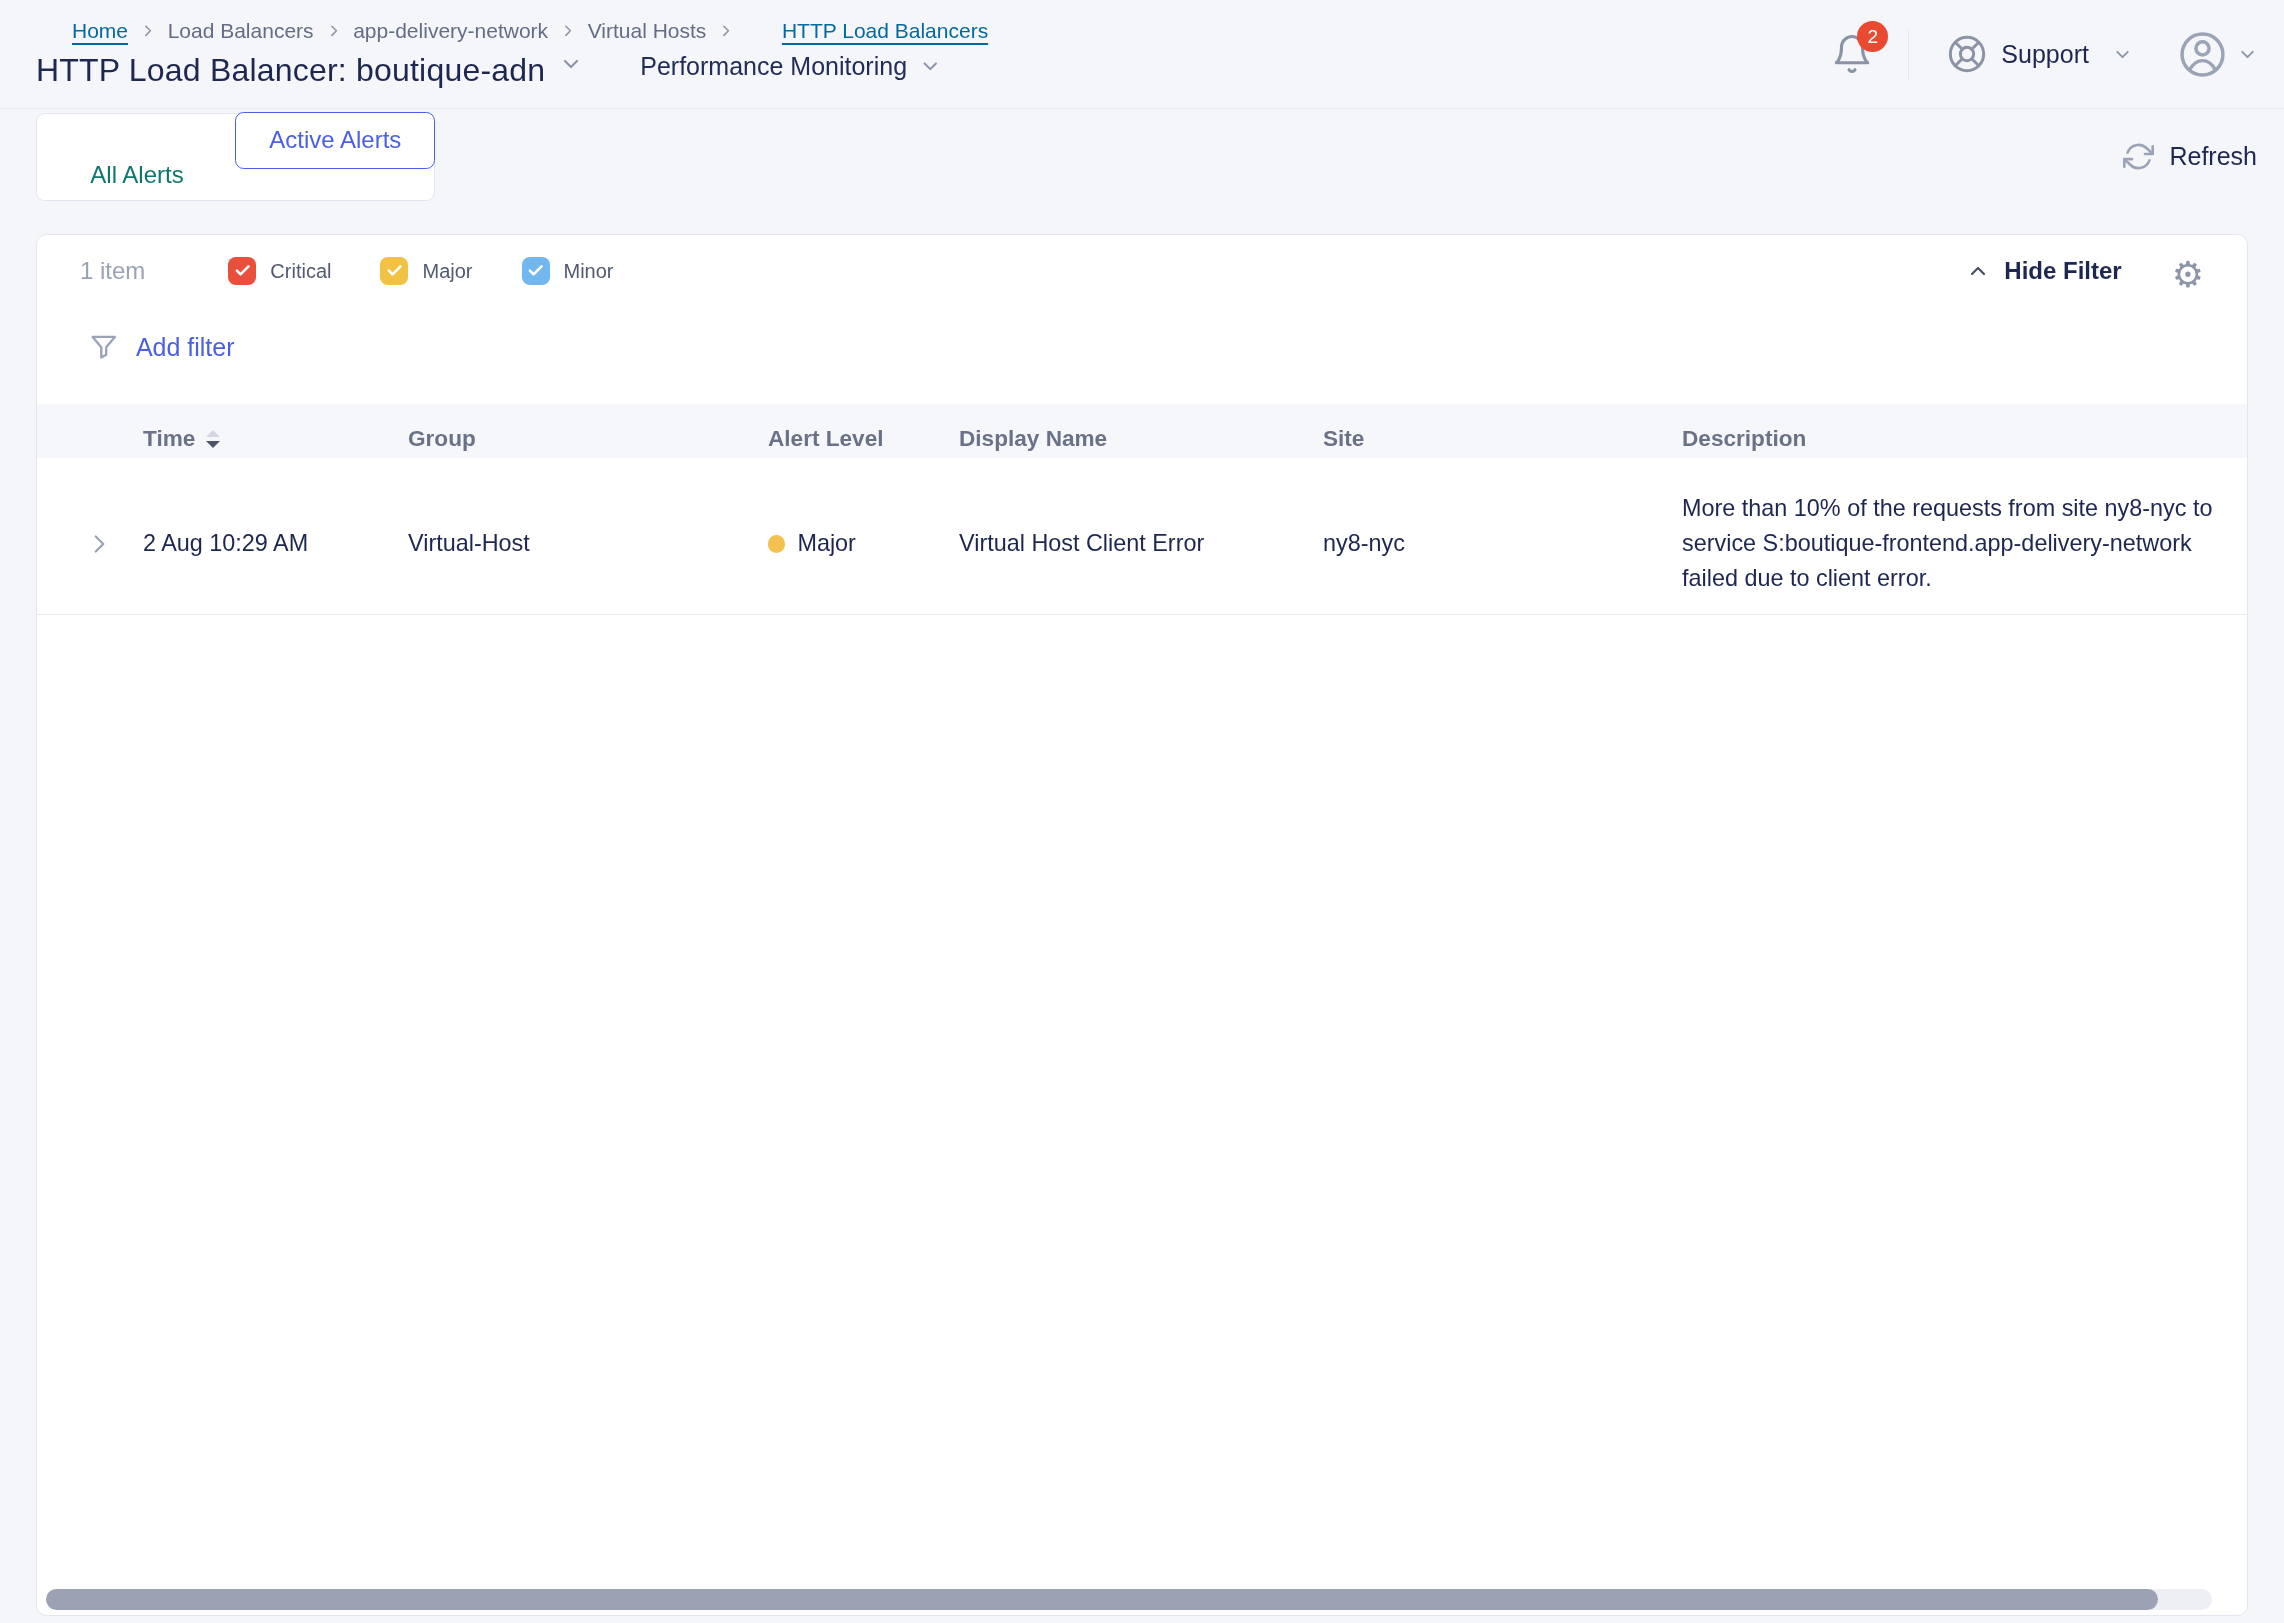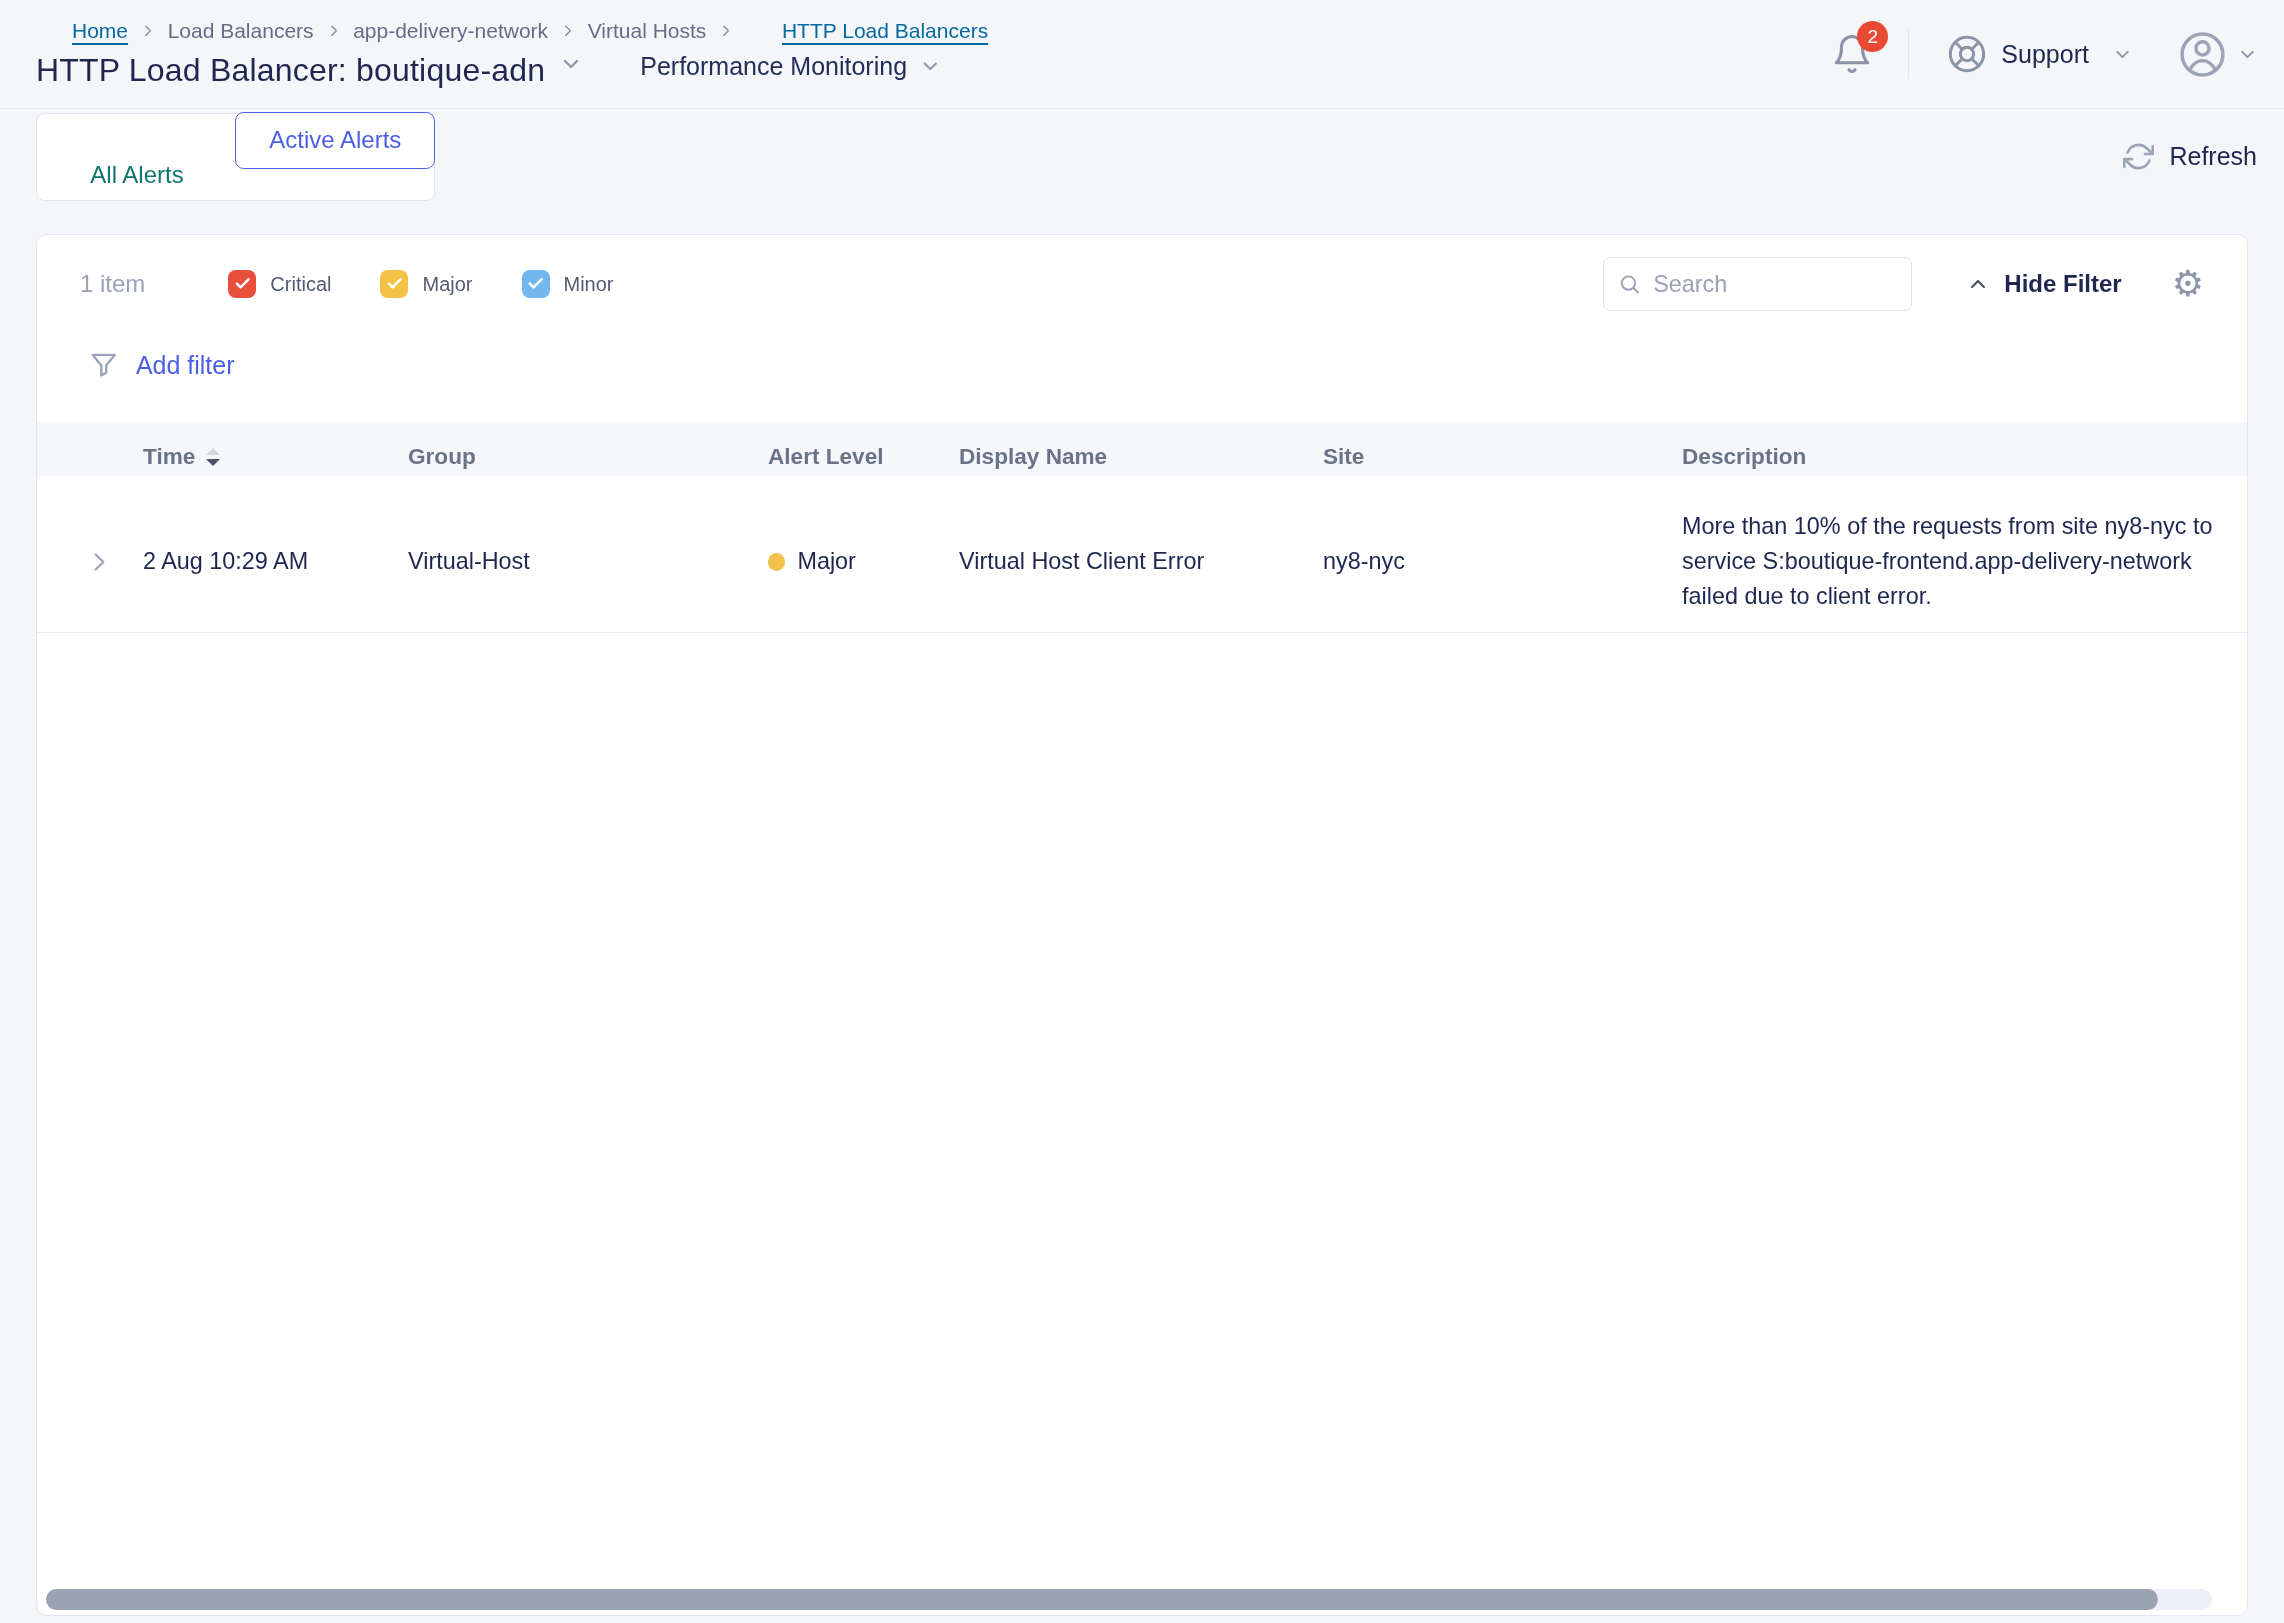--- a/index.html
+++ b/index.html
@@ -63,21 +63,21 @@
   .seg.active { color:#4a5fe5; border:1.7px solid #4a5fe5; margin:-1.7px; height:57px; position:relative; z-index:1; }
   .refresh { display:flex; align-items:center; gap:15.6px; background:none; border:none; cursor:pointer; font-family:inherit; }
   .refresh span { font-size:25px; font-weight:500; color:#1d2750; }
 
   
   .card {
     flex:1 1 auto; margin:29.5px 36px 7px 36px; position:relative;
     background:#ffffff; border:1.7px solid #e3e6f0; border-radius:10.4px;
     overflow:hidden;
   }
-  .filter-bar { display:flex; align-items:center; padding:22.6px 43px 0 43px; }
+  .filter-bar { display:flex; align-items:flex-start; padding:22.6px 43px 0 43px; }
   .item-count { font-size:24px; color:#9aa2b6; margin-right:83px; }
   .chk { display:flex; align-items:center; gap:14px; margin-right:49px; cursor:pointer; }
   .box {
     width:28px; height:28px; border-radius:7.8px;
     display:flex; align-items:center; justify-content:center;
   }
   .chk.critical .box { background:#e8503c; }
   .chk.major .box { background:#f2c244; }
   .chk.minor .box { background:#72b8ee; }
   .chk-label { font-size:20px; color:#525a70; }
@@ -250,27 +250,20 @@
         <span class="box">
             <svg width="17.4" height="17.4" viewBox="0 0 24 24" fill="none" stroke="#ffffff" stroke-width="3.6" stroke-linecap="round" stroke-linejoin="round">
               <polyline points="20 6 9 17 4 12"></polyline>
             </svg>
           </span>
         <span class="chk-label">Minor</span>
       </label>
 
       <div class="spacer"></div>
 
-      <div class="search">
-        <svg width="26" height="26" viewBox="0 0 24 24" fill="none" stroke="#9aa1b5" stroke-width="2" stroke-linecap="round" stroke-linejoin="round">
-            <circle cx="11" cy="11" r="7"></circle>
-            <line x1="16.5" y1="16.5" x2="21" y2="21"></line>
-          </svg>
-        <input type="text" placeholder="Search" style="">
-      </div>
 
       <button class="hide-filter">
         <svg width="24" height="24" viewBox="0 0 24 24" fill="none" stroke="#4a5167" stroke-width="2.2" stroke-linecap="round" stroke-linejoin="round">
             <polyline points="6 15 12 9 18 15"></polyline>
           </svg>
         <span>Hide Filter</span>
       </button>
 
       <span class="gear">⚙</span>
     </div>

